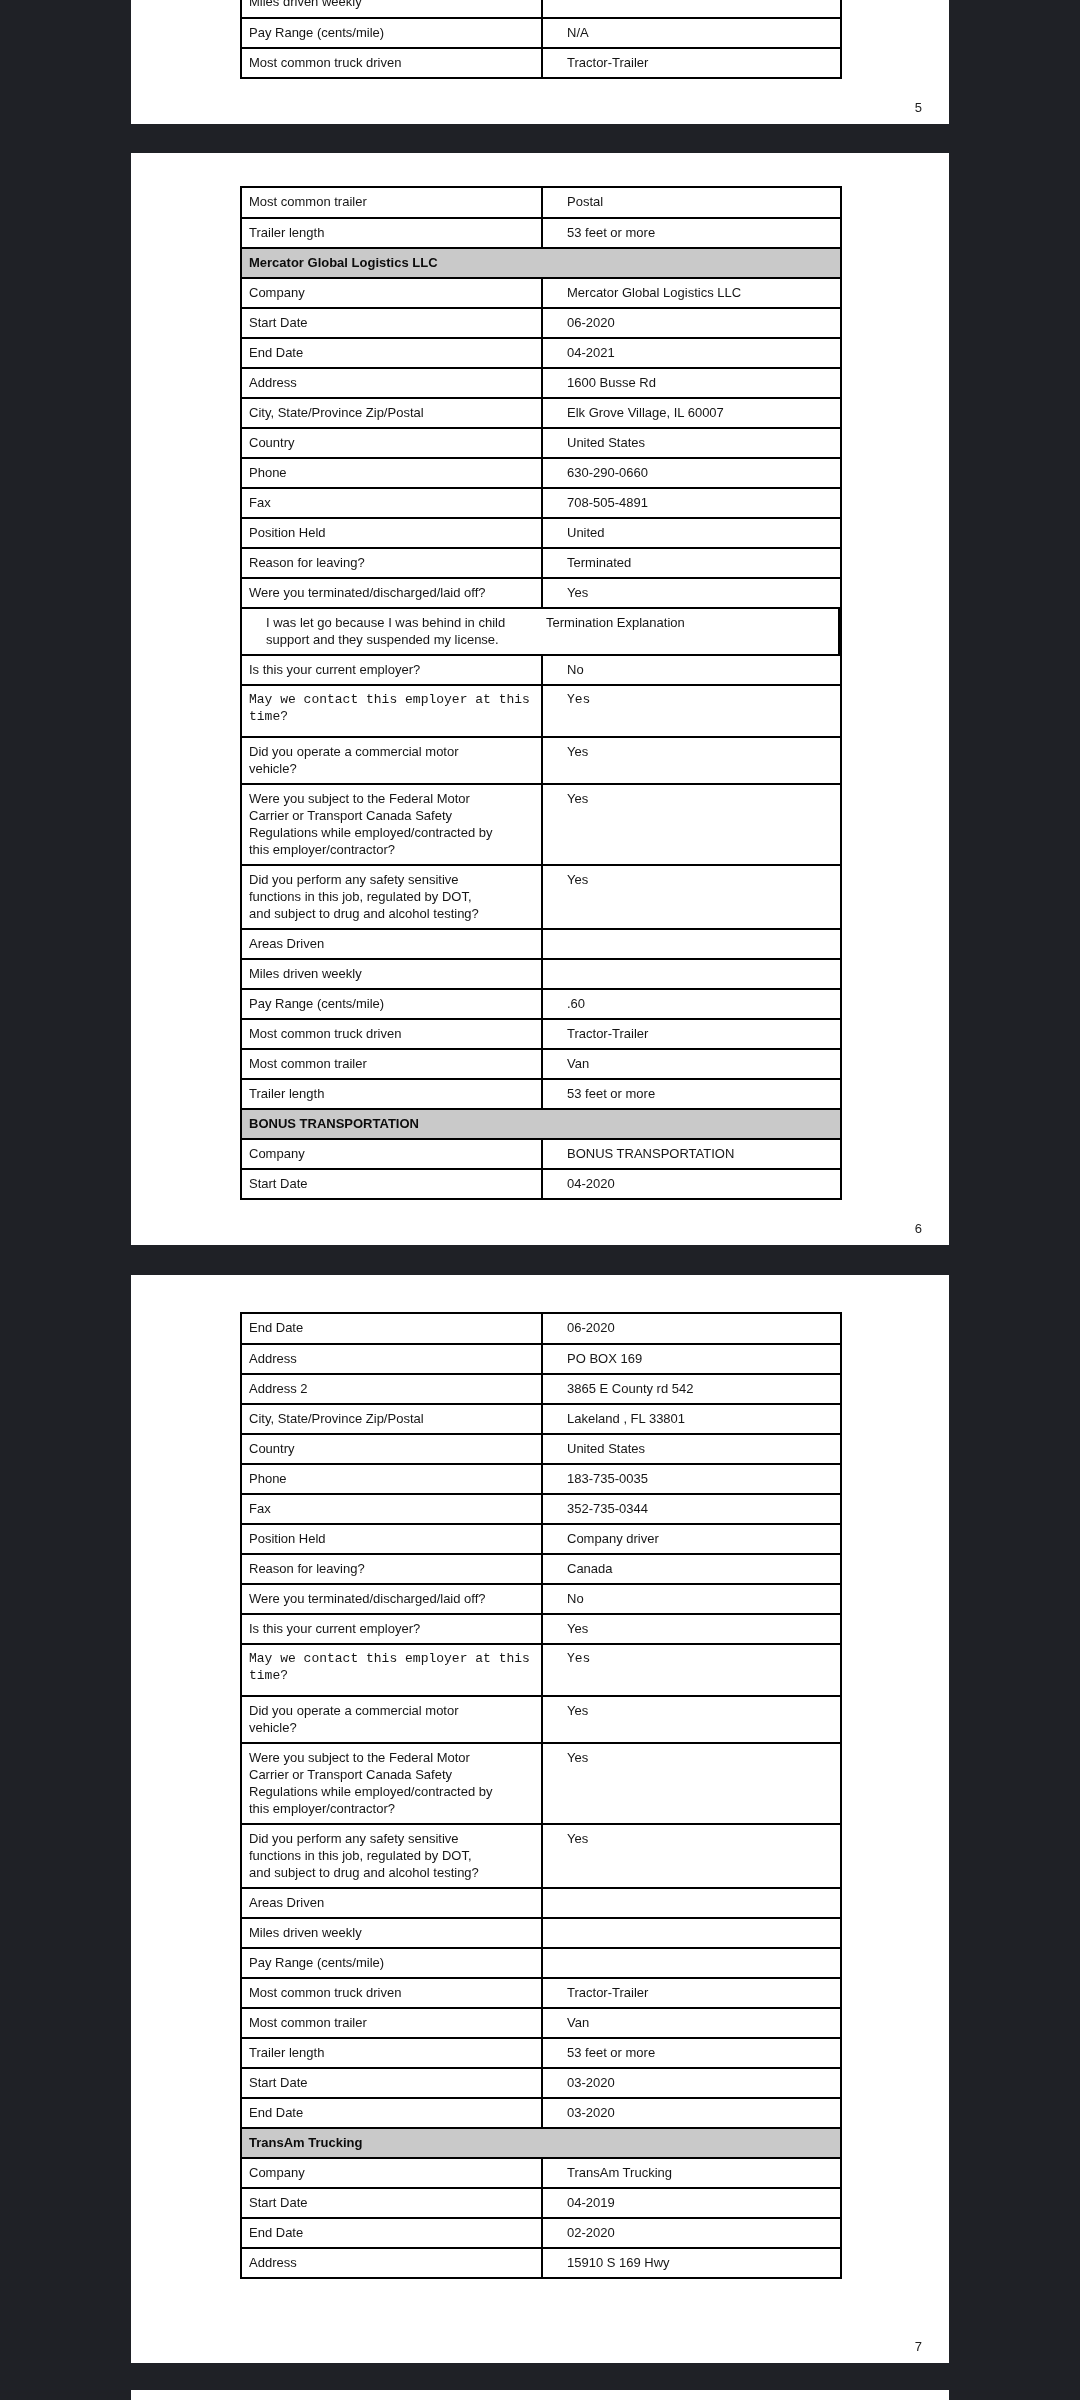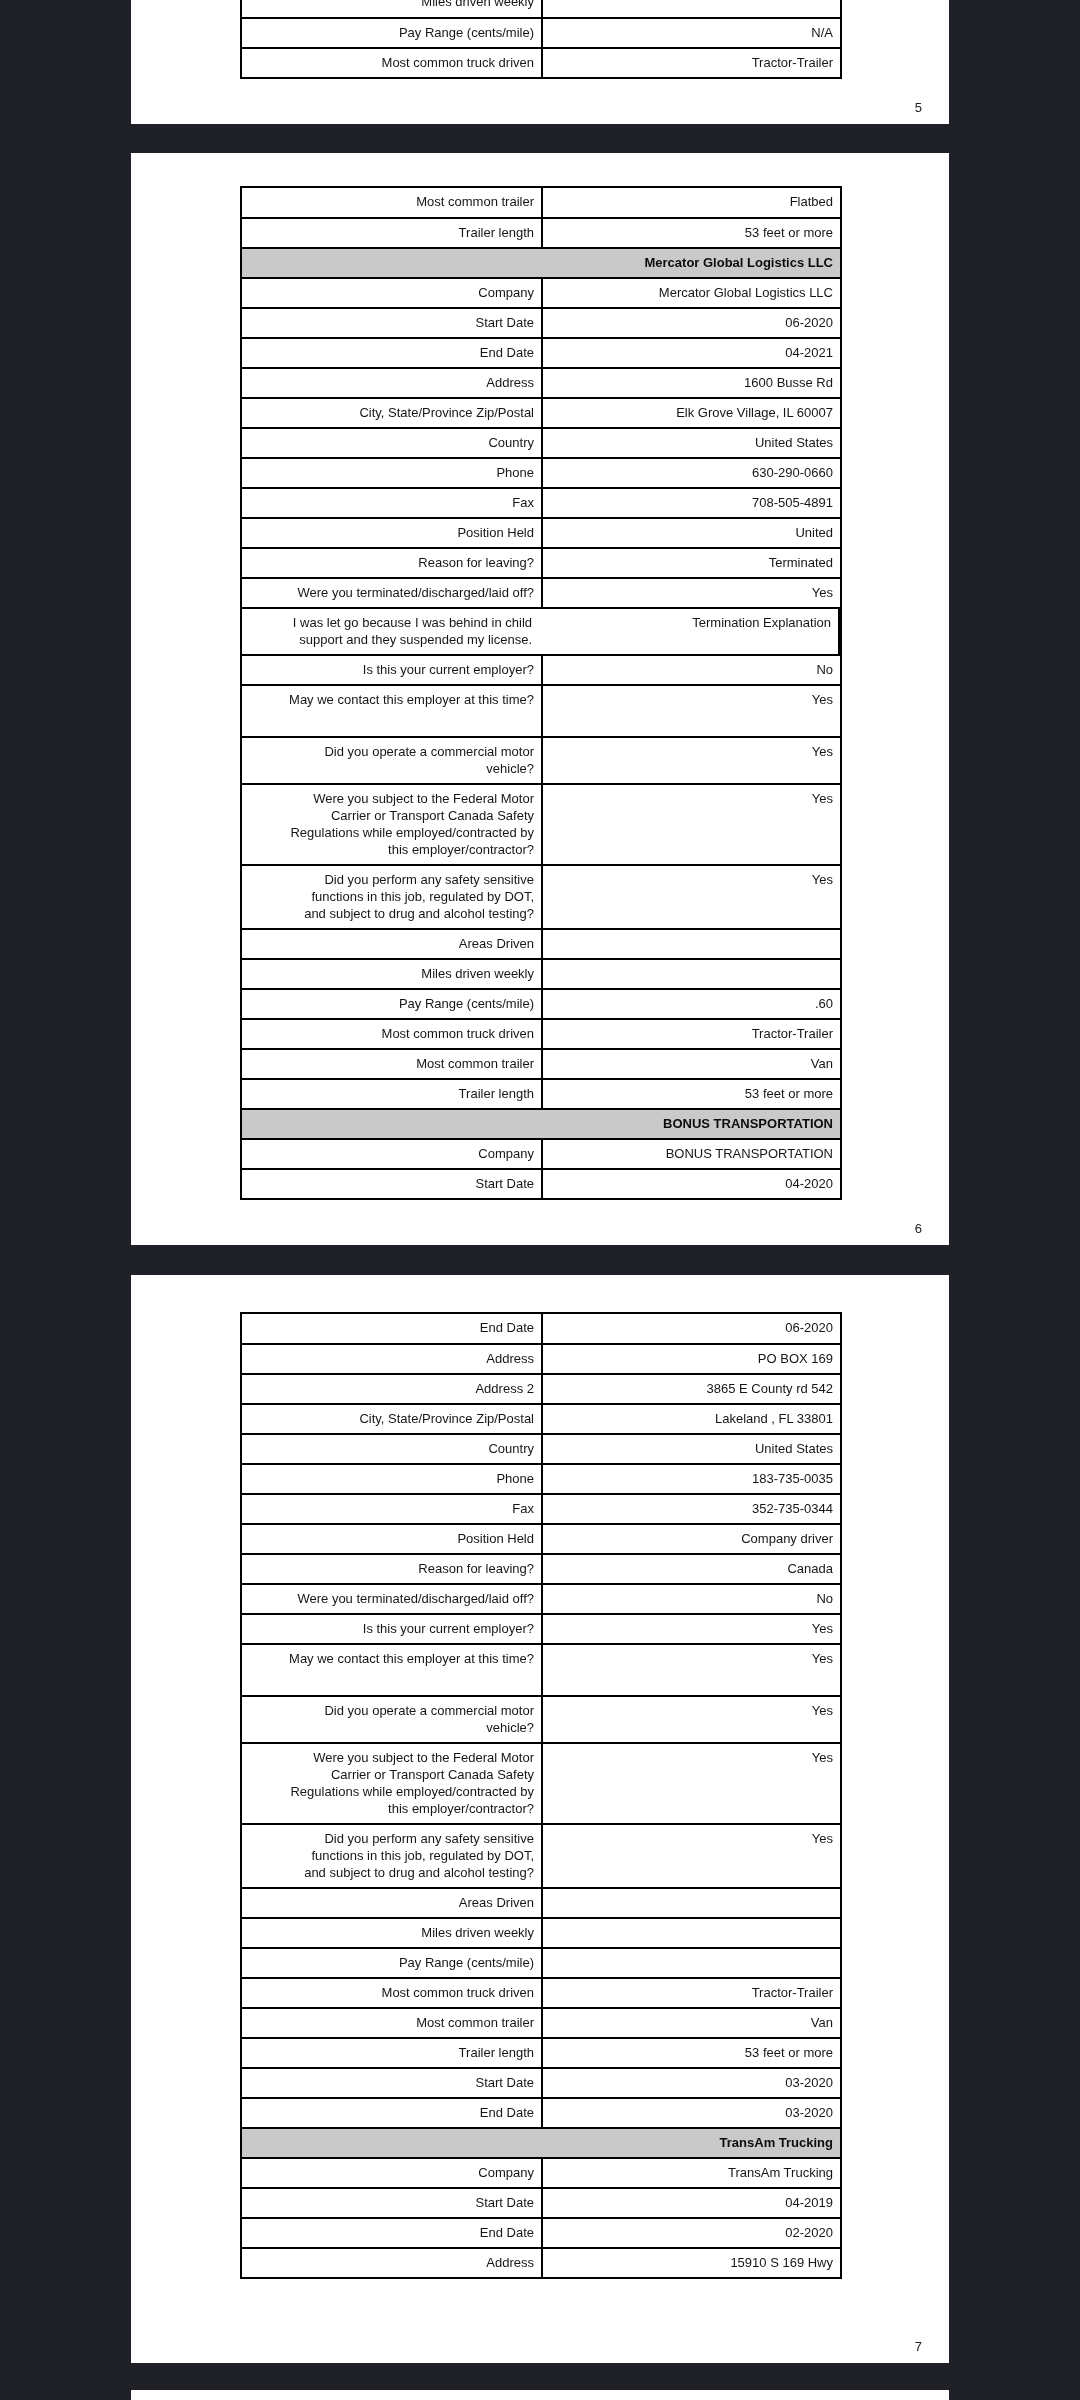--- a/index.html
+++ b/index.html
@@ -1,37 +1,37 @@
 <!DOCTYPE html>
 <html><head>
 <meta charset="utf-8">
 <style>
   html, body { margin:0; padding:0; background:#1f2126; }
   .viewer {
     position:relative; width:1080px; height:2400px;
     background:#1f2126; overflow:hidden;
     font-family:"Liberation Sans","DejaVu Sans",sans-serif;
   }
-  .page { position:absolute; left:131px; width:818px; background:#ffffff;text-align:right; }
+  .page { position:absolute; left:131px; width:818px; background:#ffffff; }
   .page-5 { top:0; height:124px; overflow:hidden; }
   .page-6 { top:153px; height:1092px; overflow:hidden; }
   .page-7 { top:1275px; height:1088px; overflow:hidden; }
   .page-next-sliver { top:2390px; height:10px; }
 
   .doc-table {
     position:absolute; left:109px; width:602px;
     border:2px solid #000; box-sizing:border-box; background:#fff;
   }
   .table-pos-5 { top:-14px; }
   .table-pos-6 { top:33px; }
   .table-pos-7 { top:37px; }
 
   .t-row { display:flex; border-top:2px solid #000; min-height:29px; box-sizing:border-box; background:#fff; }
   .t-row:first-child { border-top:none; }
-  .t-row.tall { min-height:52px; }
+  .t-row.tall { min-height:52px;font-family:Liberation Mono, monospace; }
 
   .cell {
     box-sizing:border-box; padding:5px 7px 6px 7px;
     font-size:13px; line-height:17px; color:#161616;
     white-space:pre-line; word-wrap:break-word;
   }
   .cell.label { width:301px; flex:none; border-right:2px solid #000; }
   .cell.value { flex:1;padding-left:24px; }
 
   .t-row.section-row { background:#c9c9c9; }
@@ -62,21 +62,21 @@
           <div class="cell value">Tractor-Trailer</div>
         </div>
       </div>
     <div class="page-number">5</div>
   </div>
 
   <div class="page page-6">
     <div class="doc-table table-pos-6">
         <div class="t-row">
           <div class="cell label">Most common trailer</div>
-          <div class="cell value">Flatbed</div>
+          <div class="cell value">Postal</div>
         </div>
         <div class="t-row">
           <div class="cell label">Trailer length</div>
           <div class="cell value">53 feet or more</div>
         </div>
         <div class="t-row section-row">
           <div class="cell">Mercator Global Logistics LLC</div>
         </div>
         <div class="t-row">
           <div class="cell label">Company</div>

